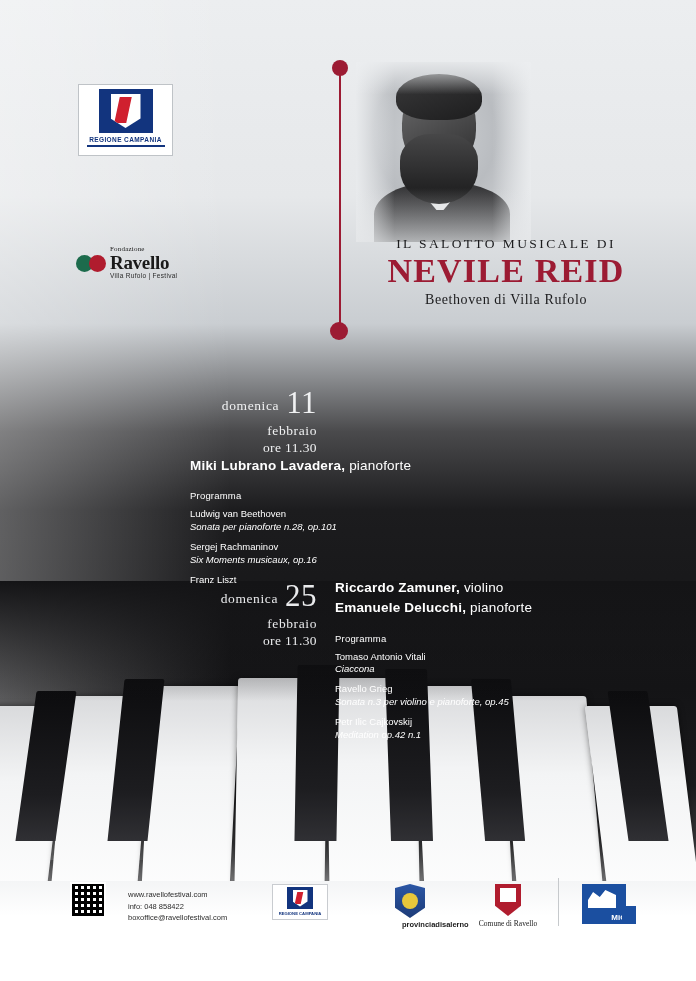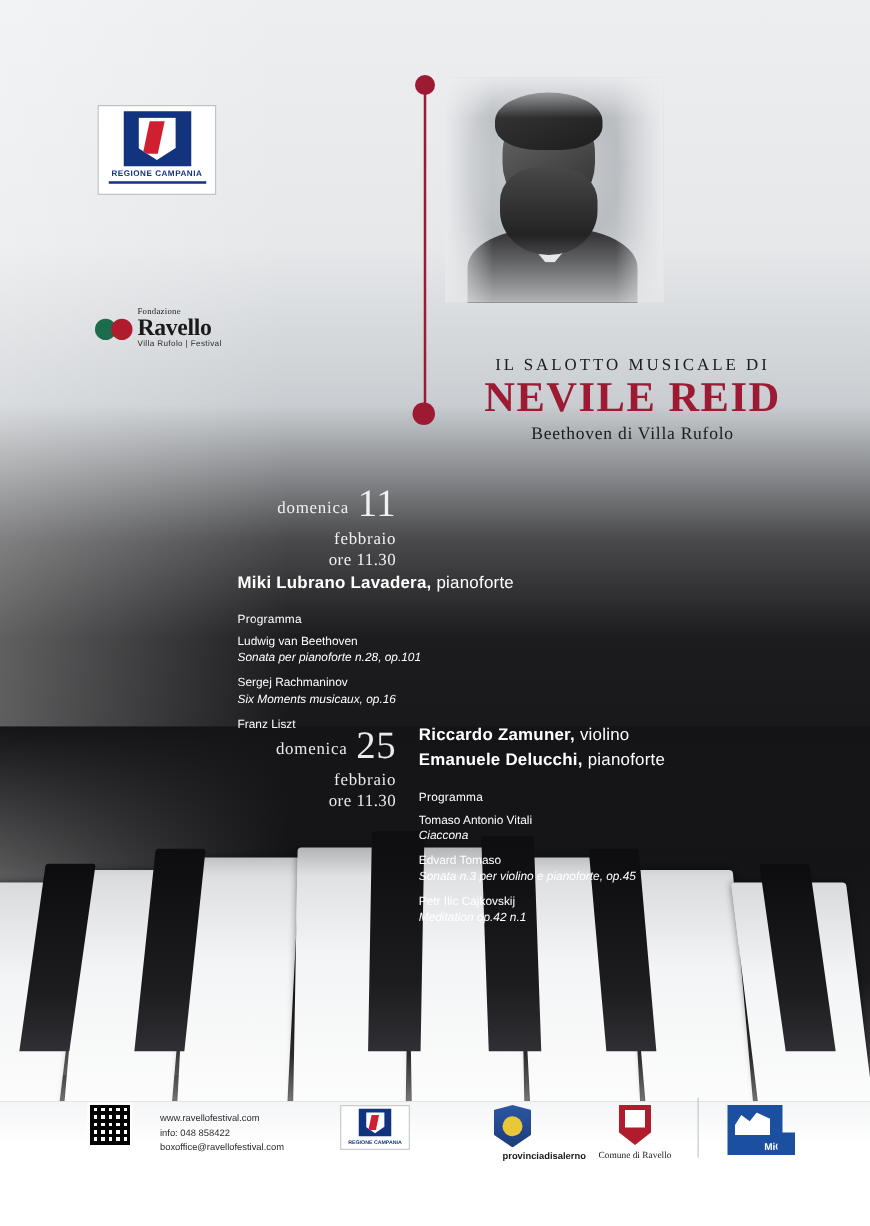--- a/index.html
+++ b/index.html
@@ -161,21 +161,21 @@
       linear-gradient(to bottom, rgba(236,238,240,0.85) 0%, rgba(236,238,240,0) 18%, rgba(236,238,240,0) 70%, rgba(226,228,230,0.75) 100%),
       linear-gradient(to right, rgba(236,238,240,0.9) 0%, rgba(236,238,240,0) 22%, rgba(236,238,240,0) 78%, rgba(236,238,240,0.9) 100%);
   }
 
   
   .title-block {
     position: absolute; left: 356px; top: 236px; width: 300px; text-align: center;
   }
   .title-small {
     font-family: "Liberation Serif", serif;
-    font-size: 13.5px; letter-spacing: 2.4px; color: #1b1b1d; margin-top: 48px;
+    font-size: 13.5px; letter-spacing: 2.4px; color: #1b1b1d;
   }
   .title-main {
     font-family: "Liberation Serif", serif;
     font-weight: bold; font-size: 34px; letter-spacing: 1.2px;
     color: #9c1b33; line-height: 1.05; margin-top: 1px;
   }
   .title-sub {
     font-family: "Liberation Serif", serif;
     font-size: 14px; letter-spacing: 0.6px; color: #1b1b1d; margin-top: 3px;
   }
@@ -398,21 +398,21 @@
       </div>
       <div class="performer">
         <span>Emanuele Delucchi,</span><span class="role"> pianoforte</span>
       </div>
       <div class="prog-label">Programma</div>
       <div class="prog-item">
         <div class="prog-composer">Tomaso Antonio Vitali</div>
         <div class="prog-work">Ciaccona</div>
       </div>
       <div class="prog-item">
-        <div class="prog-composer">Edvard Tomaso</div>
+        <div class="prog-composer">Ravello Grieg</div>
         <div class="prog-work">Sonata n.3 per violino e pianoforte, op.45</div>
       </div>
       <div class="prog-item">
         <div class="prog-composer">Petr Ilic Cajkovskij</div>
         <div class="prog-work">Meditation op.42 n.1</div>
       </div>
     </div>
   </div>
 
   <div class="footer"></div>

